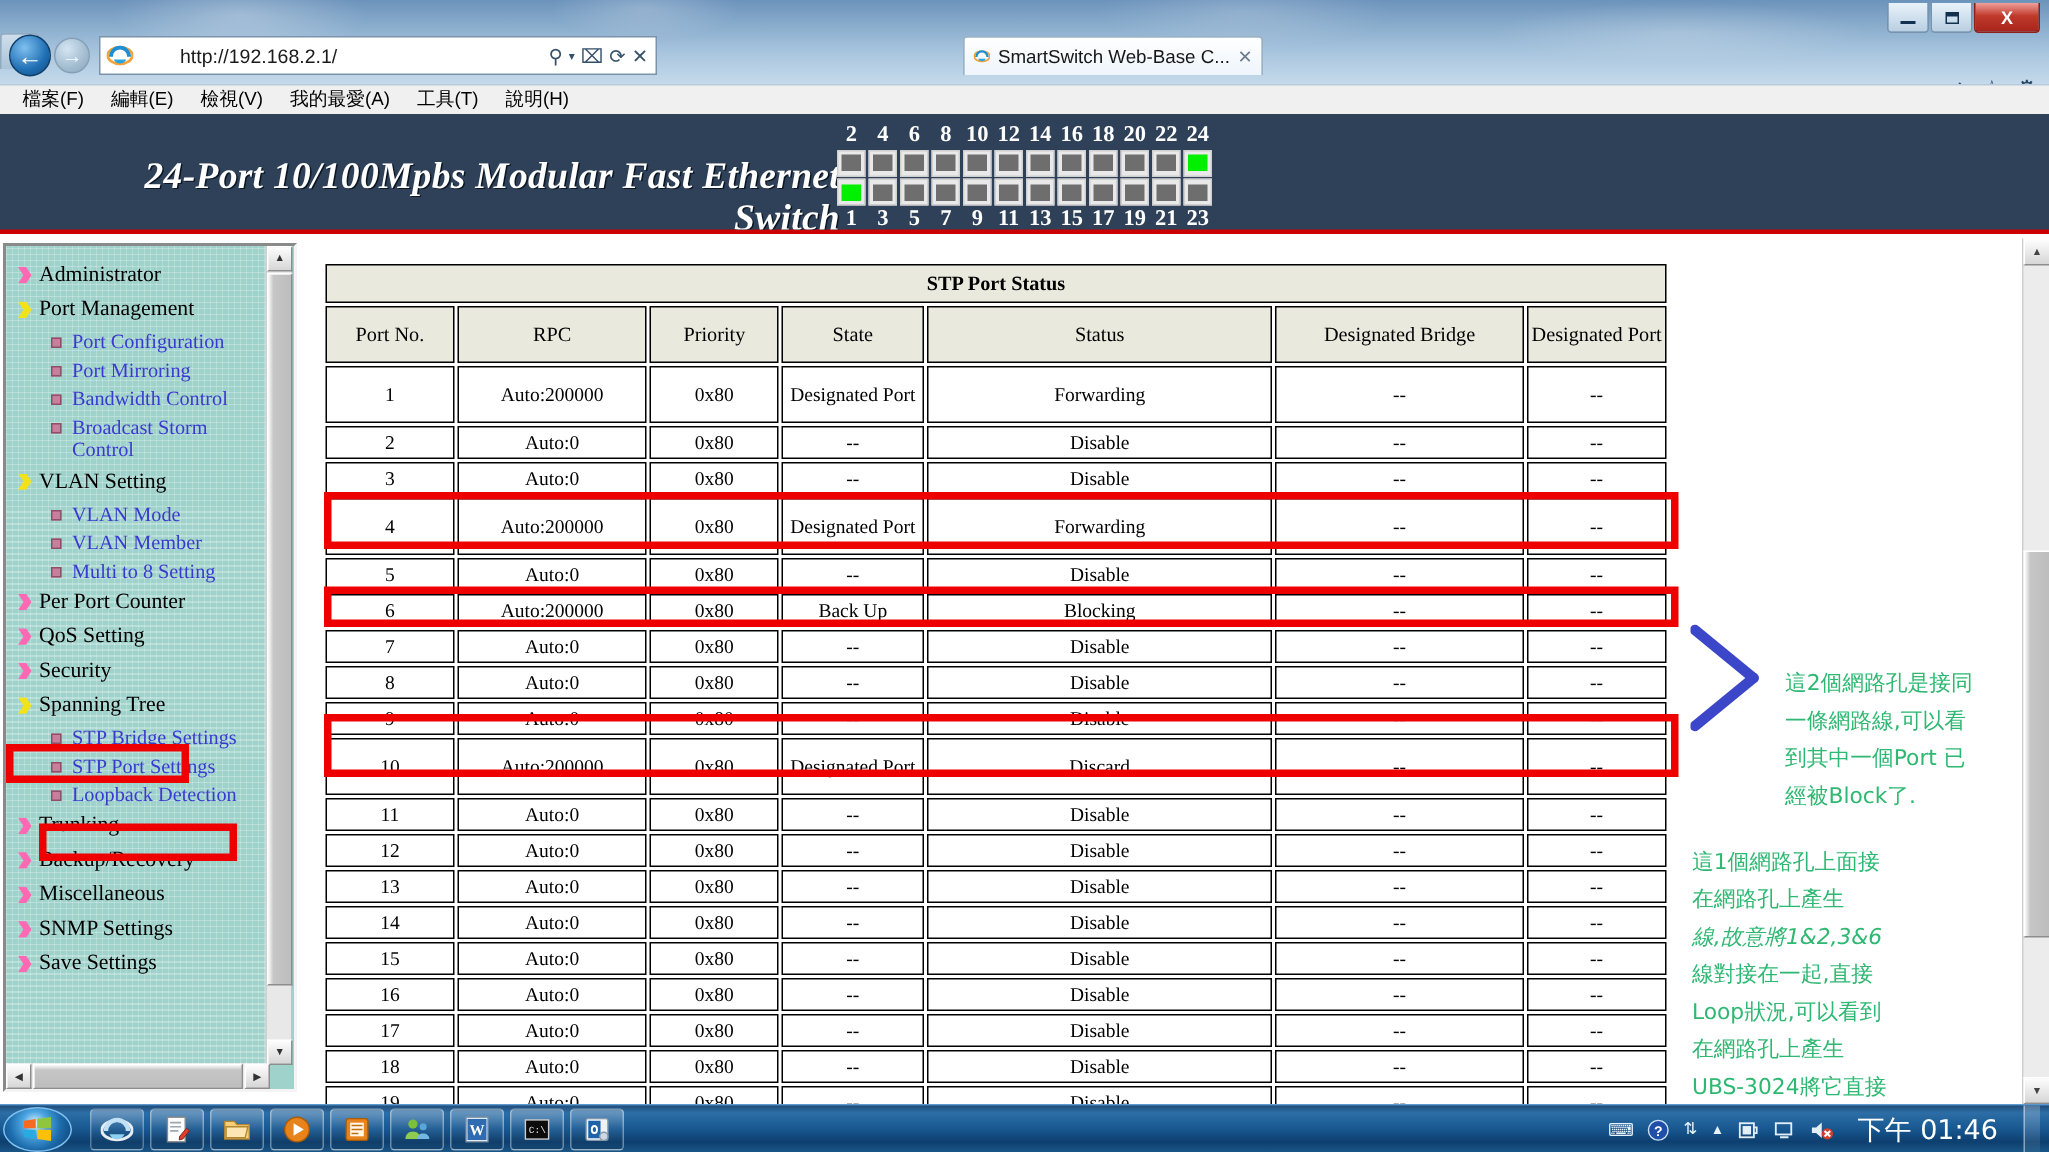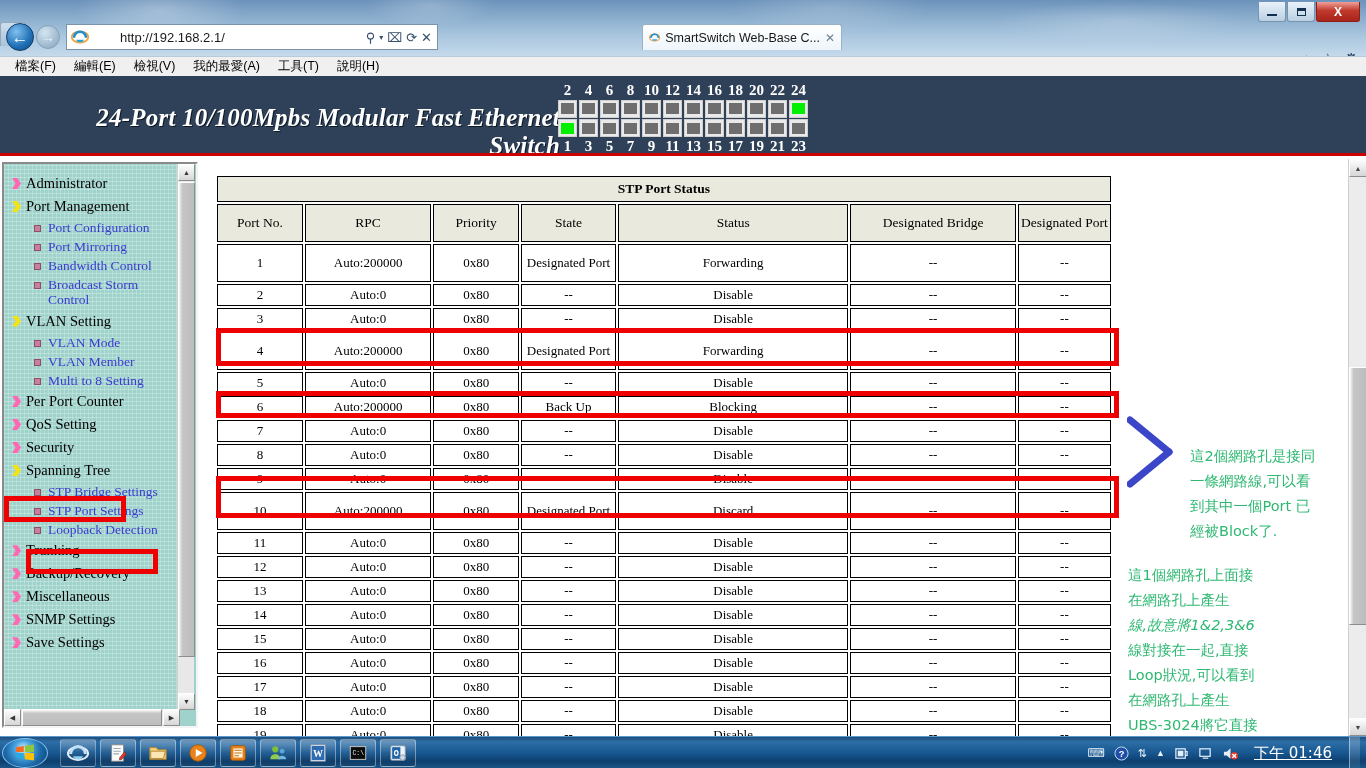--- a/index.html
+++ b/index.html
@@ -262,21 +262,21 @@
     width:36px;height:28px;margin-left:4px;
     border:1px solid rgba(255,255,255,.38); border-radius:3px;
     background:linear-gradient(180deg,rgba(255,255,255,.30),rgba(255,255,255,.06) 48%,rgba(0,0,0,.10));
     display:flex;align-items:center;justify-content:center;
   }
   #tb-ie{ margin-left:12px; border-color:rgba(255,255,255,.30);}
   #tray{
     position:absolute; right:0; top:0; height:32px; display:flex; align-items:center; gap:9px;
     padding-right:6px; color:#e8f2fb; font-size:12px;
   }
-  #tray-clock{ font-family:"DejaVu Sans",sans-serif; font-size:15px; color:#fff; padding:0 6px;text-decoration:underline; }
+  #tray-clock{ font-family:"DejaVu Sans",sans-serif; font-size:18px; color:#fff; padding:0 6px; }
   #show-desktop{
     width:11px;height:32px;margin-left:2px;
     background:linear-gradient(180deg,rgba(255,255,255,.24),rgba(255,255,255,.05));
     border-left:1px solid rgba(255,255,255,.45);
   }
 </style>
 </head>
 <body>
 
 <div id="window-chrome">

